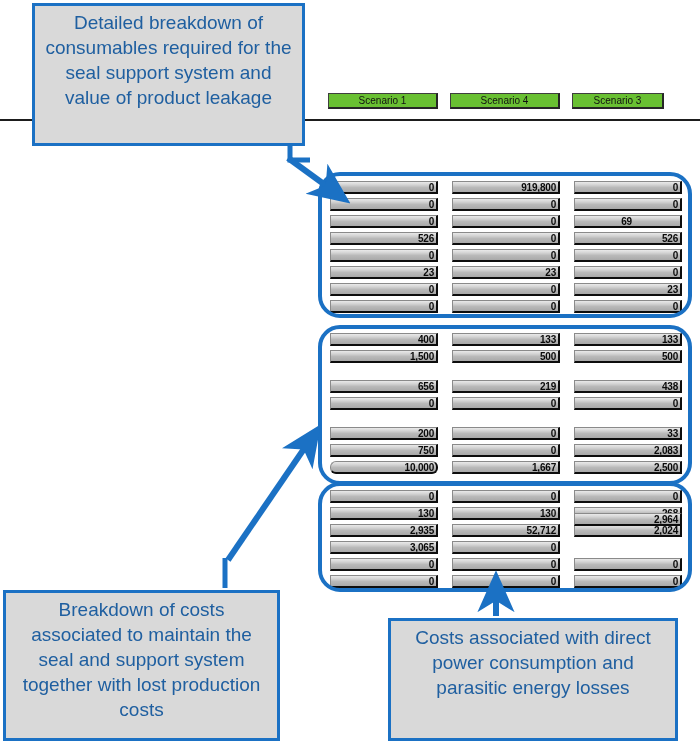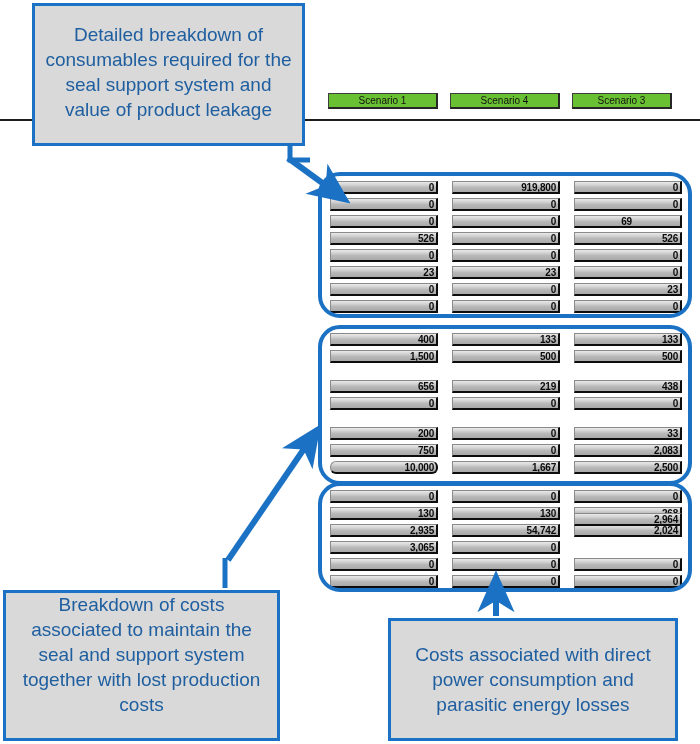--- a/index.html
+++ b/index.html
@@ -29,21 +29,21 @@
     border-right:2px solid #262626;
     box-sizing:border-box;
     color:#111111;
     font-size:10px;
     line-height:13px;
     text-align:center;
     font-weight:400;
   }
   .scn.c1{left:328px;width:110px;}
   .scn.c2{left:450px;width:110px;}
-  .scn.c3{left:572px;width:100px;}
+  .scn.c3{left:572px;width:92px;}
 
   
   .cell{
     position:absolute;
     height:13px;
     box-sizing:border-box;
     background:linear-gradient(to bottom,#e9e9e9 0%,#d4d4d4 28%,#b9b9b9 55%,#a9a9a9 100%);
     border:1px solid #8a8a8a;
     border-bottom:2px solid #0d0d0d;
     border-right:2px solid #0d0d0d;
@@ -77,23 +77,23 @@
   .callout{
     position:absolute;
     background:#d9d9d9;
     border:3px solid #1b71c4;
     box-sizing:border-box;
     color:#1f5fa0;
     text-align:center;
     font-size:19px;
     line-height:25px;
     display:flex;
-    align-items:flex-end;
+    align-items:flex-start;
     justify-content:center;
-    padding:21px 8px;
+    padding:4px 8px;
   }
   #callout-top{left:32px;top:3px;width:273px;height:143px;}
   #callout-bl{left:3px;top:590px;width:277px;height:151px;}
   #callout-br{left:388px;top:618px;width:290px;height:123px;}
   .callout span{display:block;width:100%;}
 
   
   #arrows{position:absolute;left:0;top:0;width:700px;height:744px;}
 </style>
 </head>
@@ -155,21 +155,21 @@
       <div class="cell c1" style="top: 461px; border-radius: 6px;">10,000</div>
       <div class="cell c2" style="top: 461px;">1,667</div>
       <div class="cell c3" style="top: 461px;">2,500</div>
       <div class="cell c1" style="top: 490px;">0</div>
       <div class="cell c2" style="top: 490px;">0</div>
       <div class="cell c3" style="top: 490px;">0</div>
       <div class="cell c1" style="top: 507px;">130</div>
       <div class="cell c2" style="top: 507px;">130</div>
       <div class="cell c3" style="top: 507px;">268</div>
       <div class="cell c1" style="top: 524px;">2,935</div>
-      <div class="cell c2" style="top: 524px;">54,742</div>
+      <div class="cell c2" style="top: 524px;">52,712</div>
       <div class="cell c3" style="top: 524px;">2,024</div>
       <div class="cell c1" style="top: 541px;">3,065</div>
       <div class="cell c2" style="top: 541px;">0</div>
       <div class="cell c3" style="top: 513px;">2,964</div>
       <div class="cell c1" style="top: 558px;">0</div>
       <div class="cell c2" style="top: 558px;">0</div>
       <div class="cell c3" style="top: 558px;">0</div>
       <div class="cell c1" style="top: 575px;">0</div>
       <div class="cell c2" style="top: 575px;">0</div>
       <div class="cell c3" style="top: 575px;">0</div>

